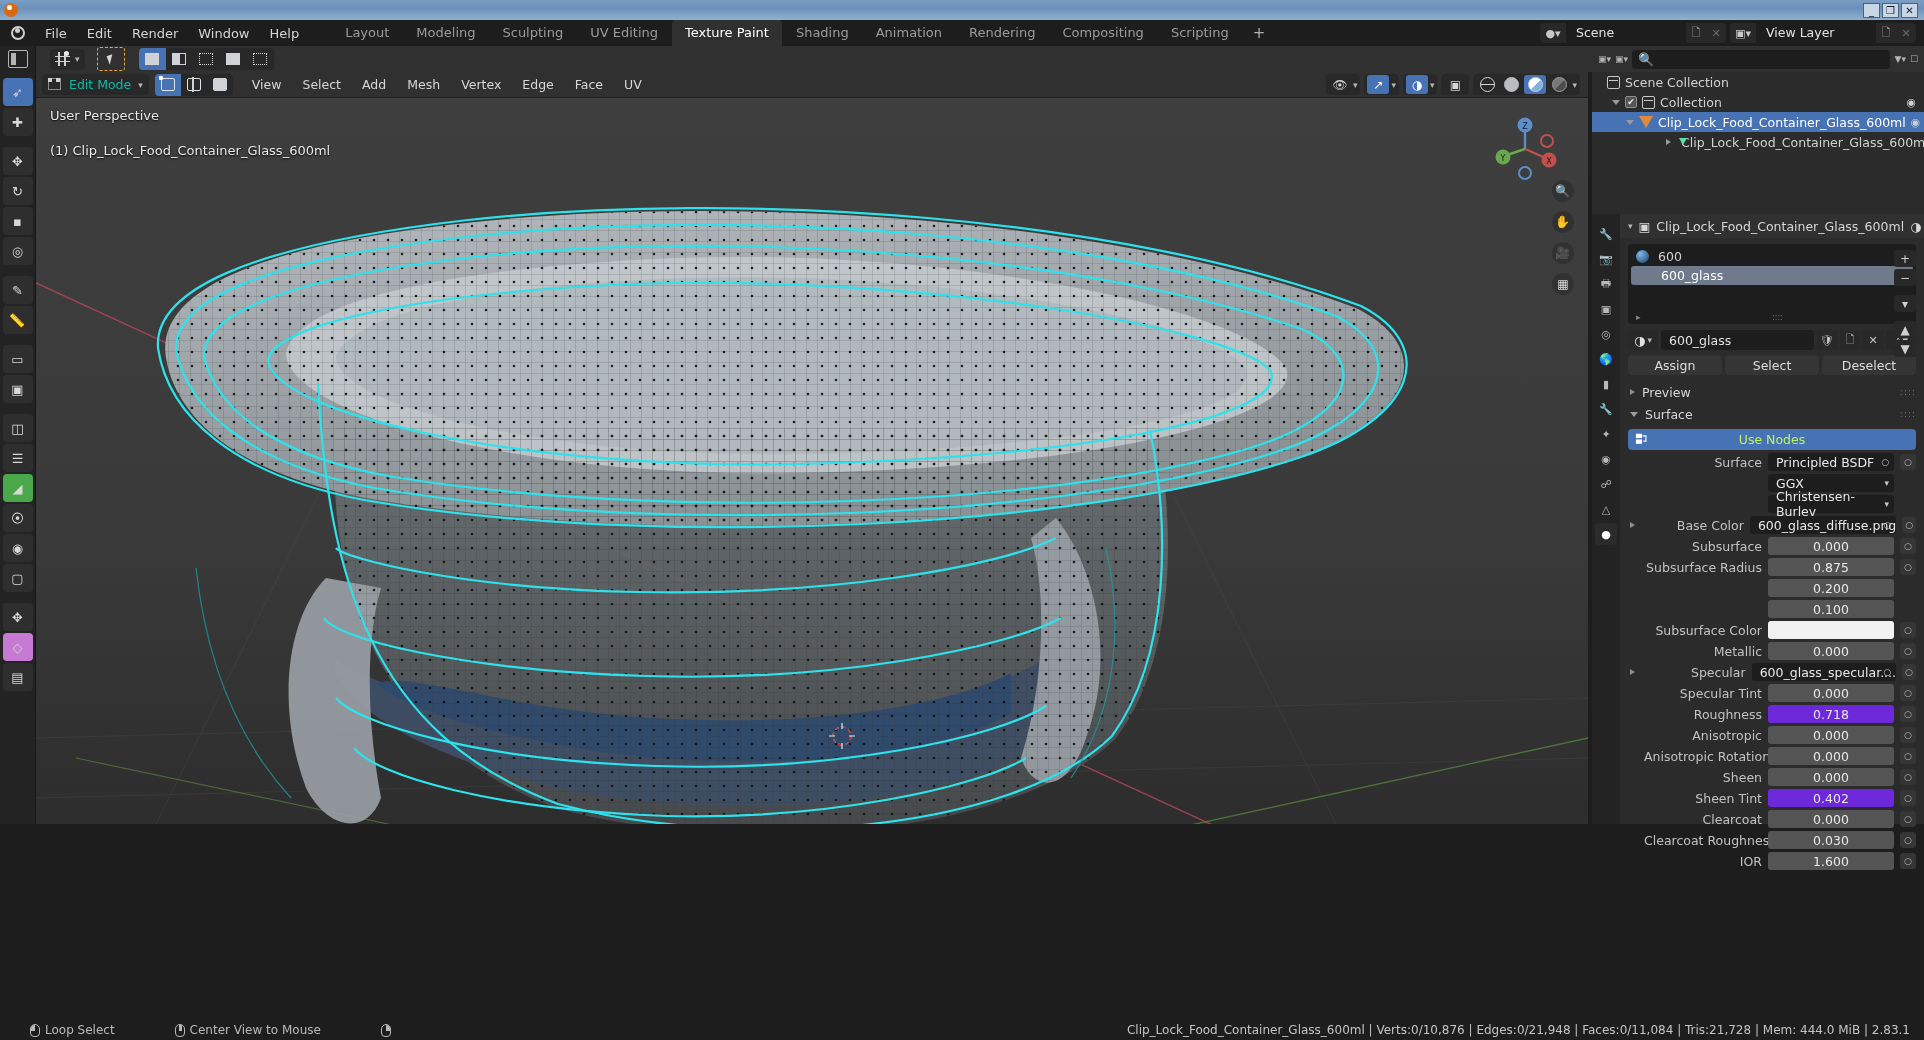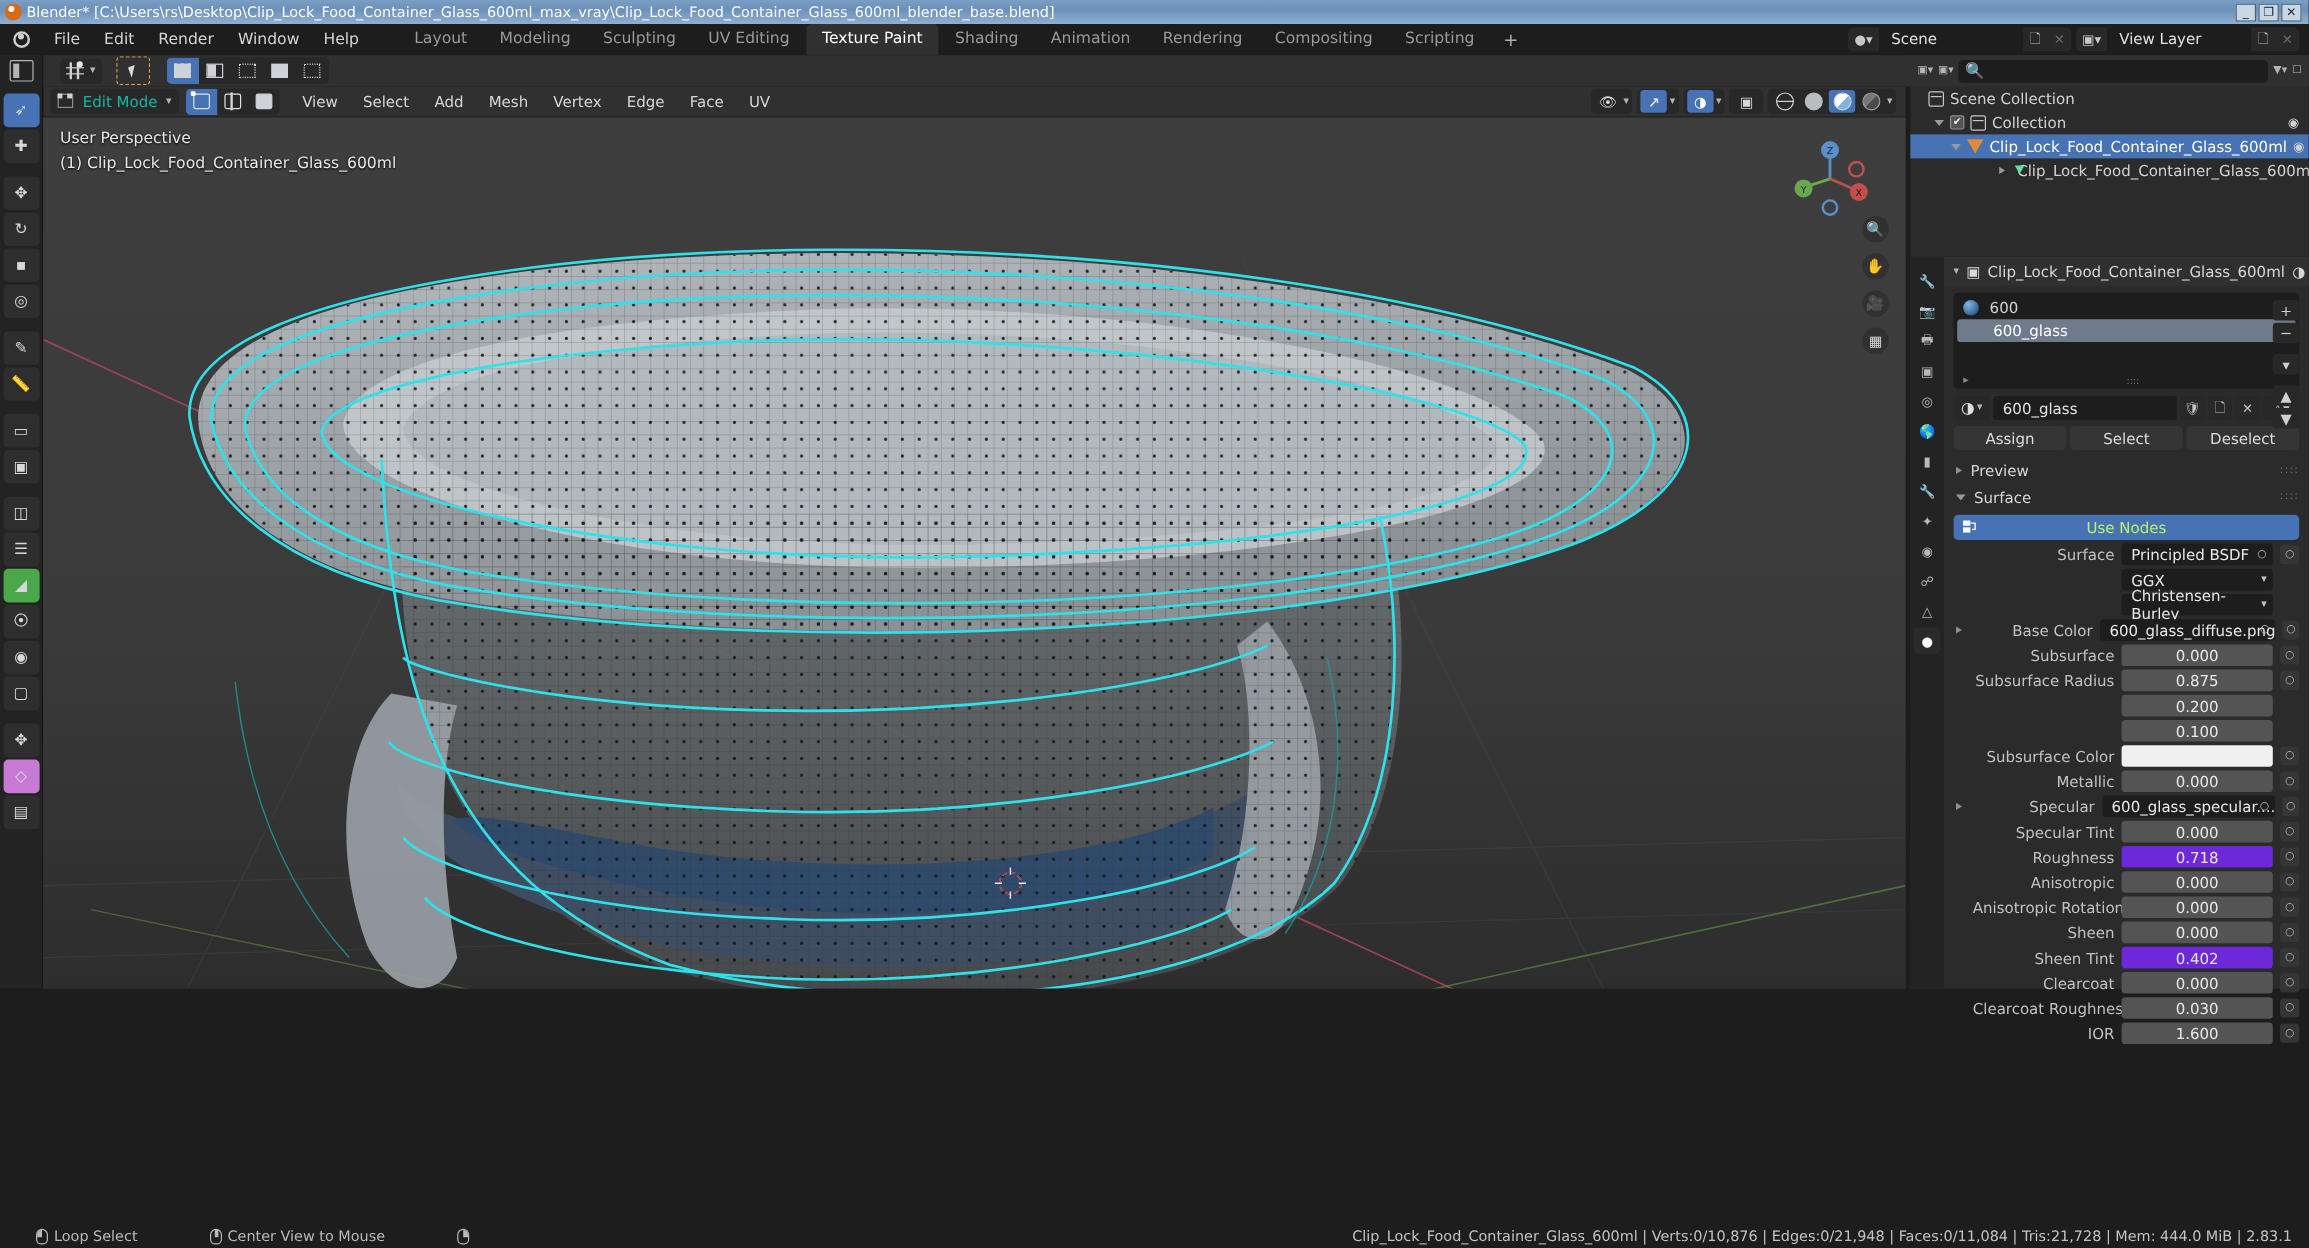--- a/index.html
+++ b/index.html
@@ -109,21 +109,21 @@
     display:flex;align-items:center;justify-content:center;color:#d8d8d8;}
   .lefttool .t.sel { background:#4772b3;}
   .lefttool .t.green { background:#4aa84a;}
   .lefttool .t.pink { background:#c77ad4;}
   .lefttool .gap { height:9px;}
 
   
   .viewport { position:absolute; left:36px; top:98px; width:1552px; height:726px; overflow:hidden;
      background:linear-gradient(to bottom,#3b3b3b 0%,#393939 55%,#303030 100%); }
   .vp-overlay-text { position:absolute; left:14px; top:108px; color:#e8e8e8; font-size:13px; z-index:6; text-shadow:0 1px 2px #000;}
-  .vp-overlay-text .l2{ margin-top:6px; }
+  .vp-overlay-text .l2{ margin-top:20px; }
   .gizmo { position:absolute; right:50px; top:112px; width:58px; height:58px; z-index:7;}
   .vp-rightbtns { position:absolute; right:16px; top:190px; display:flex; flex-direction:column; gap:9px; z-index:7;}
   .vbtn { width:22px;height:22px;border-radius:50%;background:rgba(40,40,40,.55);color:#d9d9d9;
      display:flex;align-items:center;justify-content:center;font-size:12px;}
 
   
   .outliner { position:absolute; left:1592px; top:46px; width:332px; height:168px; background:#2b2b2b;}
   .ol-header { height:26px; background:#303030; display:flex; align-items:center; gap:4px; padding:0 6px;}
   .ol-search { flex:1; height:19px; background:#1d1d1d; border-radius:4px; display:flex; align-items:center; padding:0 6px; gap:5px; color:#8e8e8e;}
   .ol-row { height:20px; display:flex; align-items:center; font-size:12.5px; color:#d2d2d2; padding-left:6px; gap:5px;}
@@ -190,21 +190,20 @@
 </head>
 <body>
 
 <div class="app">
 
   <div class="titlebar">
     <div class="title-icon">
         <div class="ring"></div>
         <div class="dot"></div>
       </div>
-    <div class="title-text">Blender* [C:\Users\rs\Desktop\Clip_Lock_Food_Container_Glass_600ml_max_vray\Clip_Lock_Food_Container_Glass_600ml_blender_base.blend]</div>
     <div class="wbtns">
       <div class="wbtn">_</div>
       <div class="wbtn">❐</div>
       <div class="wbtn">✕</div>
     </div>
   </div>
 
   <div class="topbar">
     <div class="blender-logo">
         <div class="b1"></div>

